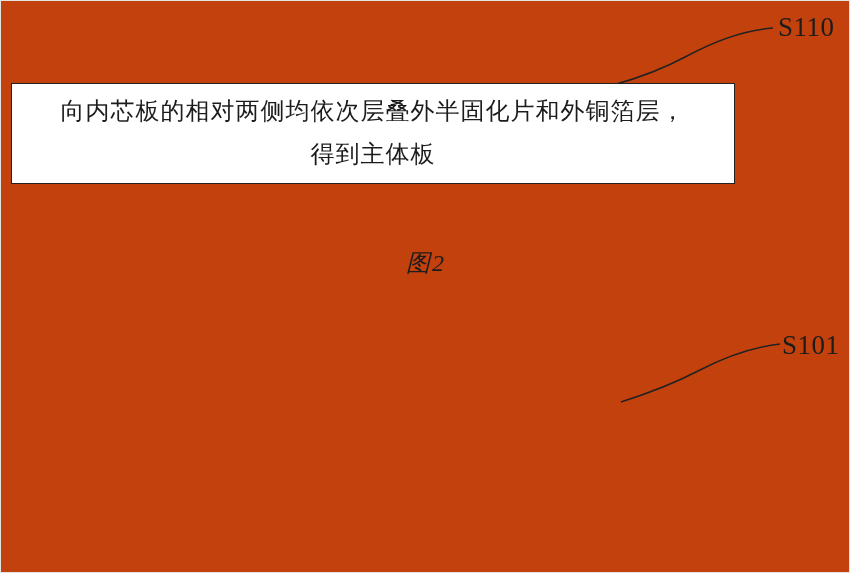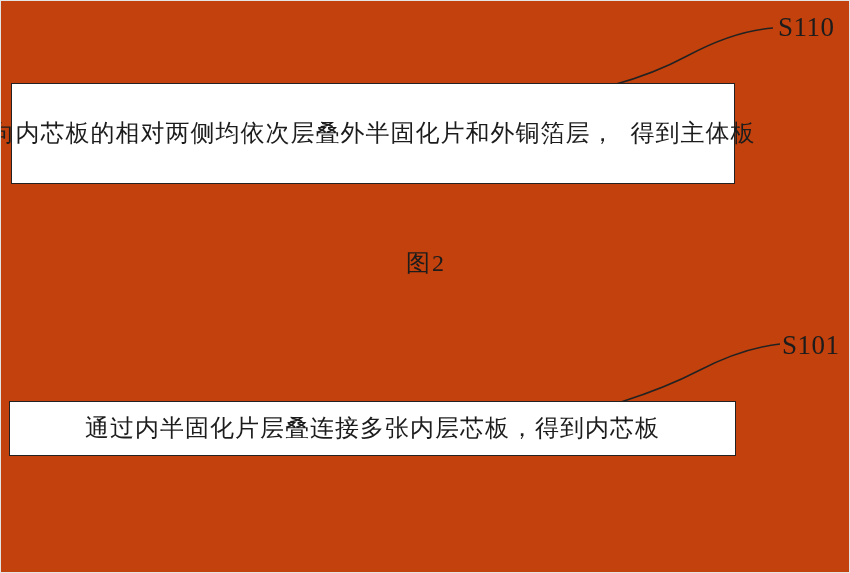--- a/index.html
+++ b/index.html
@@ -22,21 +22,21 @@
     position: absolute;
     left: 0;
     top: 0;
     pointer-events: none;
   }
   .process-box {
     position: absolute;
     border: 1.6px solid #222222;
     box-sizing: border-box;
     display: flex;
-    flex-direction: row;
+    flex-direction: column;
     align-items: center;
     justify-content: center;
     gap: 15px;
     background: #ffffff;
   }
   .box1 {
     left: 10px;
     top: 82px;
     width: 724px;
     height: 101px;
@@ -54,21 +54,21 @@
     white-space: nowrap;
   }
   .caption {
     position: absolute;
     left: 0;
     width: 850px;
     text-align: center;
     font-size: 24px;
     letter-spacing: 2px;
   }
-  .cap2 { top: 246px; }
+  .cap2 { top: 246px; font-style: italic; }
   .cap3 { top: 520px; }
   .step-label {
     position: absolute;
     font-size: 27px;
     letter-spacing: 0.5px;
   }
   .s110 { left: 777px; top: 11px; }
   .s101 { left: 781px; top: 329px; text-align: center; }
 </style>
 </head>
@@ -85,18 +85,15 @@
 
   <div class="process-box box1">
     <div class="box-line">向内芯板的相对两侧均依次层叠外半固化片和外铜箔层，</div>
     <div class="box-line">得到主体板</div>
   </div>
 
   <div class="caption cap2">图2</div>
 
   <div class="step-label s101">S101</div>
 
-  <div class="process-box box2">
-    <div class="box-line">通过内半固化片层叠连接多张内层芯板，得到内芯板</div>
-  </div>
 
 
 </div>
 
 </body></html>

